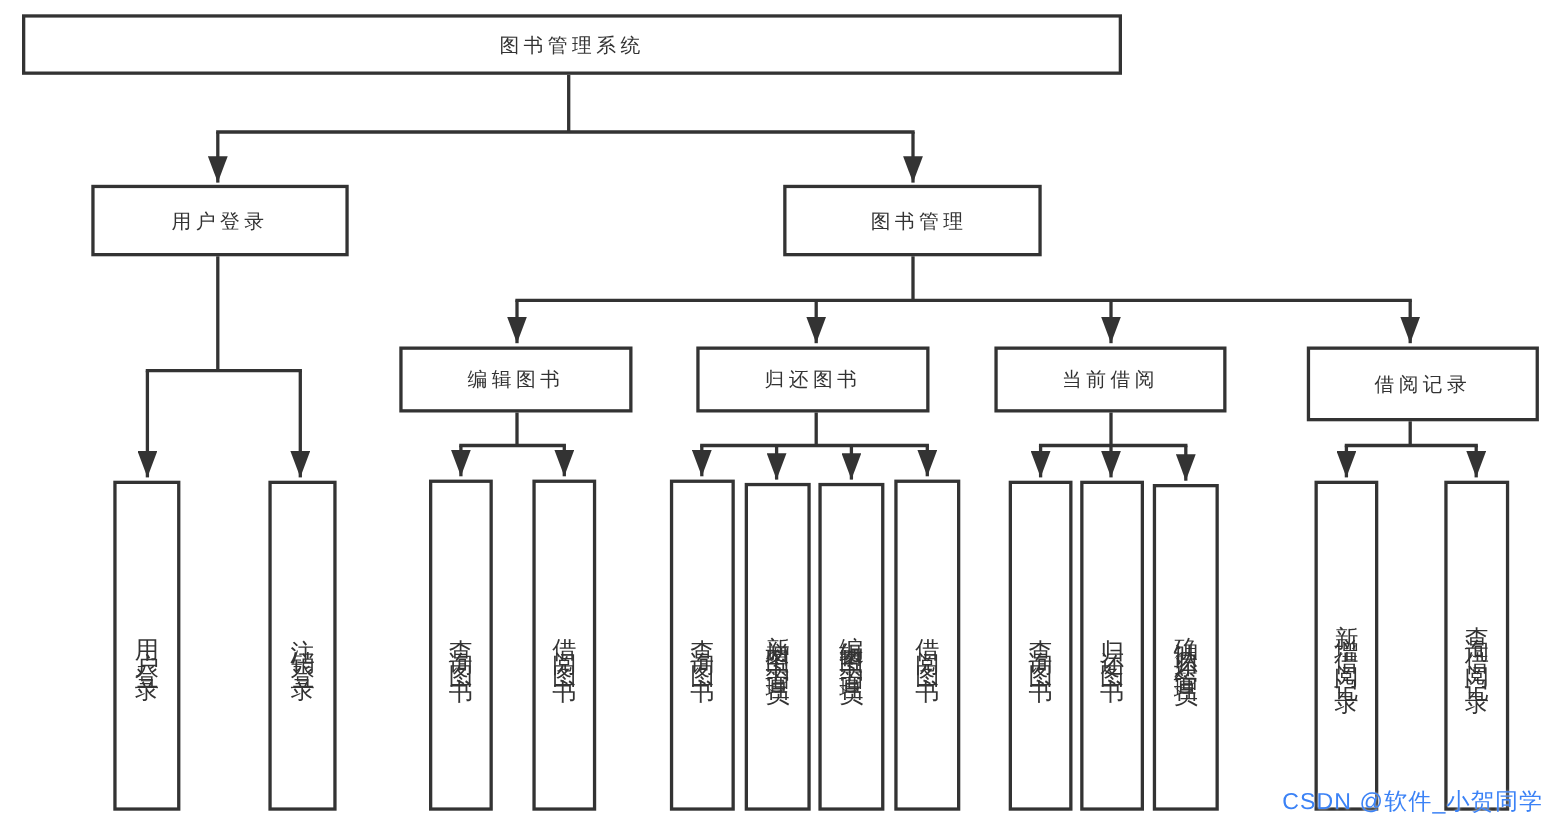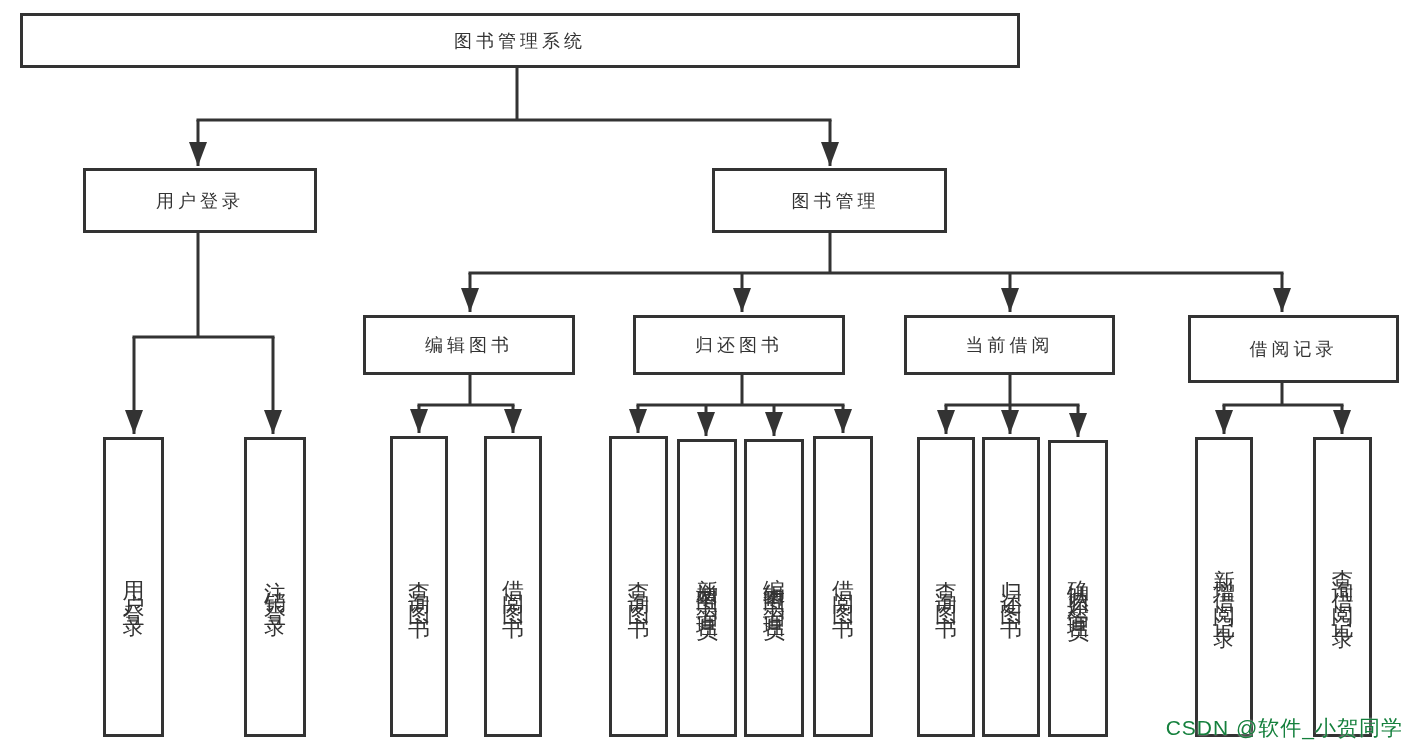--- a/index.html
+++ b/index.html
@@ -37,21 +37,21 @@
     font-size: 22px;
   }
   .v-node.tight { letter-spacing: 6px; }
   .watermark {
     position: absolute;
     right: 2px;
     top: 714px;
     z-index: 3;
     font-size: 21px;
     letter-spacing: 1px;
-    color: #15803d;
+    color: #3b82f6;
     text-shadow: 0 0 2px rgba(255,255,255,0.9);
     white-space: nowrap;
   }
 </style>
 </head>
 <body>
 
 <div class="canvas">
 
   <svg class="connectors" viewBox="0 0 1405 747" xmlns="http://www.w3.org/2000/svg">

